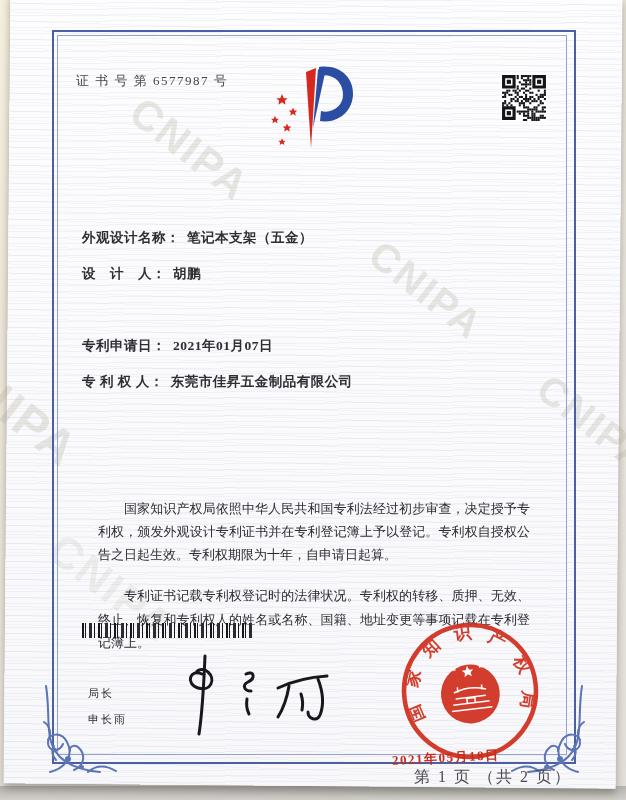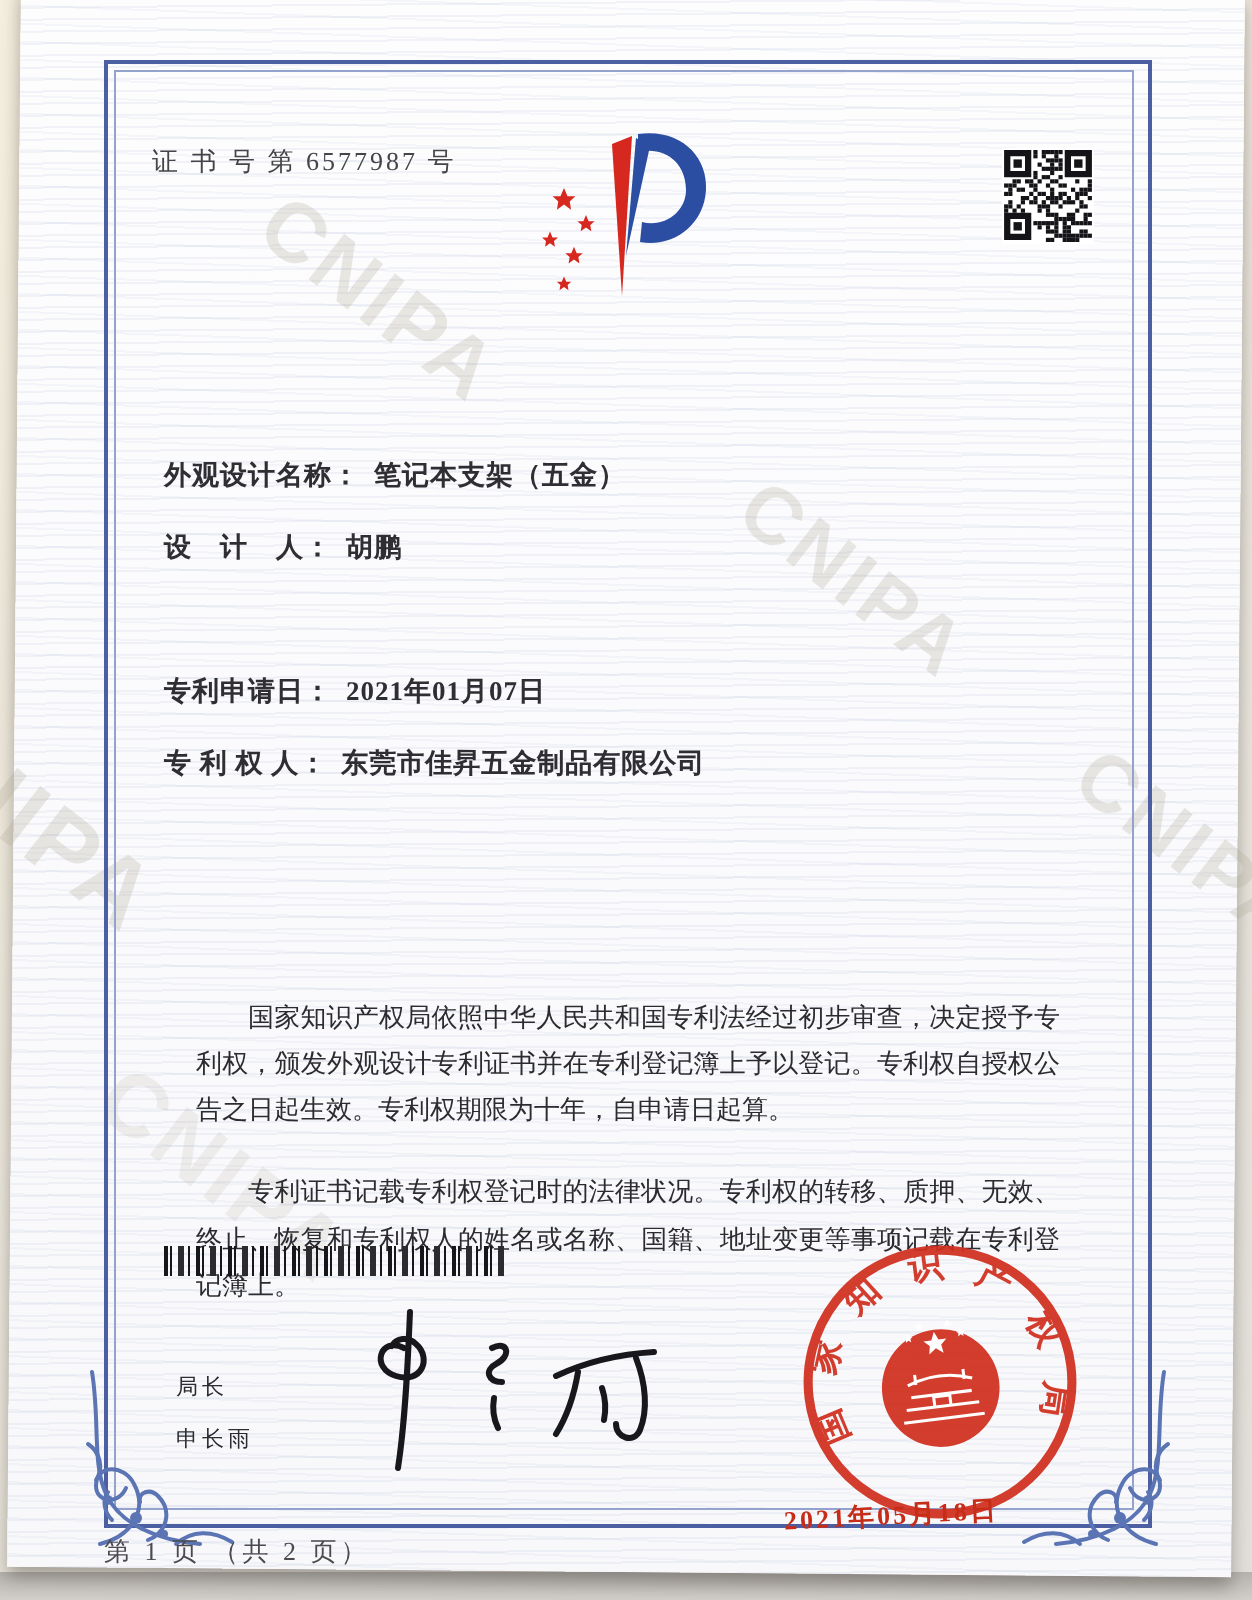--- a/index.html
+++ b/index.html
@@ -32,21 +32,21 @@
   .paras p + p{margin-top:2px;}
   .barcode{position:absolute;left:82px;top:623px;width:170px;height:15px;
     background:repeating-linear-gradient(90deg,#17171b 0 2px,transparent 2px 3px,#17171b 3px 4px,
       transparent 4px 7px,#2b2b30 7px 10px,transparent 10px 12px,#17171b 12px 13px,transparent 13px 16px);}
   .signer{position:absolute;left:88px;font-family:"Liberation Sans","DejaVu Sans",sans-serif;
     font-size:11px;color:#2b2b30;letter-spacing:2px;}
   .sig-svg{position:absolute;left:150px;top:646px;}
   .seal-svg{position:absolute;left:399px;top:620px;transform:rotate(-7deg);opacity:.93;}
   .seal-date{position:absolute;left:392px;top:749px;font-size:13px;font-weight:700;color:#c62c18;
     letter-spacing:1.5px;transform:rotate(-3deg);white-space:nowrap;}
-  .footer{position:absolute;left:52px;top:767px;width:520px;text-align:left;font-size:13px;
+  .footer{position:absolute;left:52px;top:767px;width:520px;text-align:right;font-size:16px;
     letter-spacing:2px;color:#4a4a50;}
   .qr{position:absolute;left:501px;top:73px;}
   .logo{position:absolute;left:262px;top:64px;}
   .corner{position:absolute;top:680px;}
   .corner.left{left:38px;}
   .corner.right{left:498px;transform:scaleX(-1);}
 </style>
 </head>
 <body>
 

